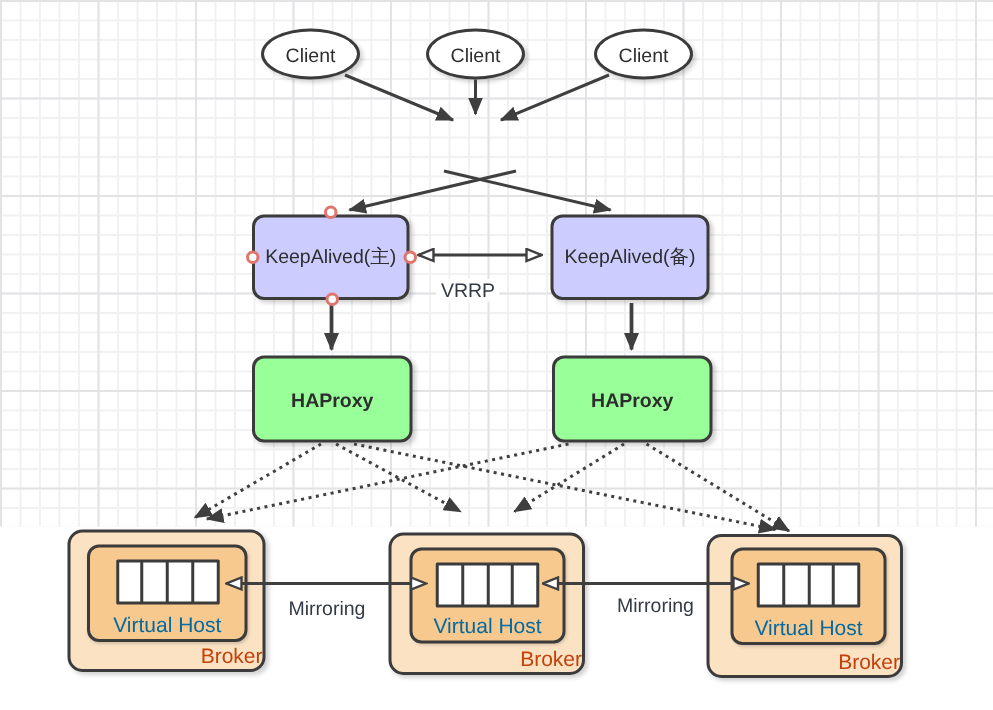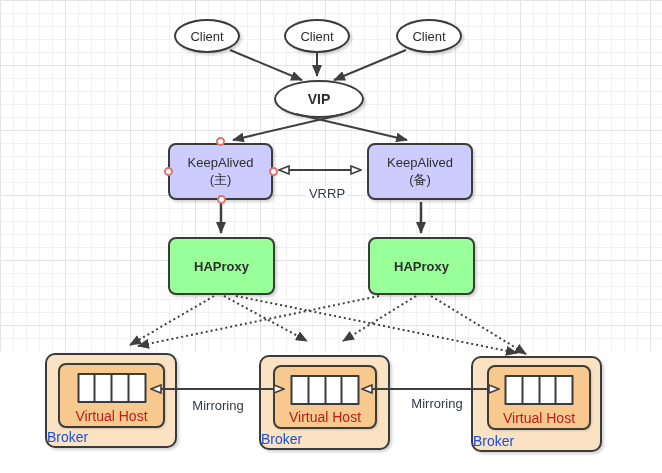--- a/index.html
+++ b/index.html
@@ -25,34 +25,34 @@
     color: #2e2e2e; font-size: 13px; text-align: center;
     box-shadow: 2px 2px 3px rgba(0,0,0,0.18);
     z-index: 2;
   }
   .ellipse { border-radius: 50%; background: #ffffff; }
   .rect    { border-radius: 8px; }
 
   .client { width: 66px; height: 34px; }
   .vip    { width: 90px; height: 38px; font-weight: bold; font-size: 14px; }
 
-  .keepalived { background: #ccccff; flex-direction: column; line-height: 1.25; }
+  .keepalived { background: #ccccff; flex-direction: row; line-height: 1.25; }
   .haproxy    { background: #99ff99; font-weight: bold; }
 
   .broker { background: #fbe2c3; border-radius: 10px; }
   .vhost  { position: absolute; background: #f7c98f; border: 2px solid #3b3b3b;
             border-radius: 8px; box-shadow: 1px 1px 2px rgba(0,0,0,0.15); }
   .queue  { position: absolute; left: 50%; transform: translateX(-50%); top: 8px;
             width: 69px; height: 30px; background: #3b3b3b; border: 2px solid #3b3b3b;
             display: flex; gap: 2px; border-radius: 1px; }
   .queue .cell { flex: 1; background: #ffffff; }
   .vhost-label { position: absolute; left: 0; right: 0; bottom: 2px;
-                 text-align: center; font-size: 14px; color: #b91c1c; }
+                 text-align: center; font-size: 14px; color: #0369a1; }
   .broker-label { position: absolute; left: 0; right: 0; bottom: 1px;
-                  text-align: left; font-size: 14px; color: #1d4ed8; }
+                  text-align: right; font-size: 14px; color: #c2410c; }
 
   .edges { position: absolute; left: 0; top: 0; width: 662px; height: 473px;
            z-index: 3; pointer-events: none; }
 
   .edge-label {
     position: absolute; z-index: 4;
     background: #ffffff; padding: 0 3px;
     font-size: 13px; color: #323a45; text-align: center;
     transform: translateX(-50%);
   }
@@ -71,23 +71,20 @@
   <div class="node ellipse client" style="left:174px; top:19px;">
     <span>Client</span>
   </div>
   <div class="node ellipse client" style="left:284px; top:19px;">
     <span>Client</span>
   </div>
   <div class="node ellipse client" style="left:396px; top:19px;">
     <span>Client</span>
   </div>
 
-  <div class="node ellipse vip" style="left:274px; top:80px;">
-    <span>VIP</span>
-  </div>
 
   <div class="node rect keepalived" style="left:168px; top:143px; width:105px; height:57px;">
     <span>KeepAlived</span>
     <span>(主)</span>
   </div>
   <div class="node rect keepalived" style="left:367px; top:143px; width:106px; height:57px;">
     <span>KeepAlived</span>
     <span>(备)</span>
   </div>
 
@@ -163,21 +160,21 @@
     <path d="M224,296 L307,341" stroke="#3f3f3f" stroke-width="2" fill="none" stroke-dasharray="2,3" marker-end="url(#arrSolid)"></path>
     <path d="M236,296 L517,353" stroke="#3f3f3f" stroke-width="2" fill="none" stroke-dasharray="2,3" marker-end="url(#arrSolid)"></path>
     <path d="M379,296 L138,346" stroke="#3f3f3f" stroke-width="2" fill="none" stroke-dasharray="2,3" marker-end="url(#arrSolid)"></path>
     <path d="M416,296 L343,341" stroke="#3f3f3f" stroke-width="2" fill="none" stroke-dasharray="2,3" marker-end="url(#arrSolid)"></path>
     <path d="M431,296 L526,354" stroke="#3f3f3f" stroke-width="2" fill="none" stroke-dasharray="2,3" marker-end="url(#arrSolid)"></path>
 
     <path d="M151,389 L284,389" stroke="#3f3f3f" stroke-width="2" fill="none" marker-start="url(#arrOpen)" marker-end="url(#arrOpen)"></path>
     <path d="M362,389 L499,389" stroke="#3f3f3f" stroke-width="2" fill="none" marker-start="url(#arrOpen)" marker-end="url(#arrOpen)"></path>
   </svg>
 
-  <div class="edge-label" style="left:327px; top:186px;">VRRP</div>
+  <div class="edge-label" style="left:312px; top:186px;">VRRP</div>
   <div class="edge-label" style="left:218px; top:398px;">Mirroring</div>
   <div class="edge-label" style="left:437px; top:396px;">Mirroring</div>
 
   <div class="handle" style="left:216px; top:137px;"></div>
   <div class="handle" style="left:164px; top:167px;"></div>
   <div class="handle" style="left:269px; top:167px;"></div>
   <div class="handle" style="left:217px; top:195px;"></div>
 
 </div>
 

